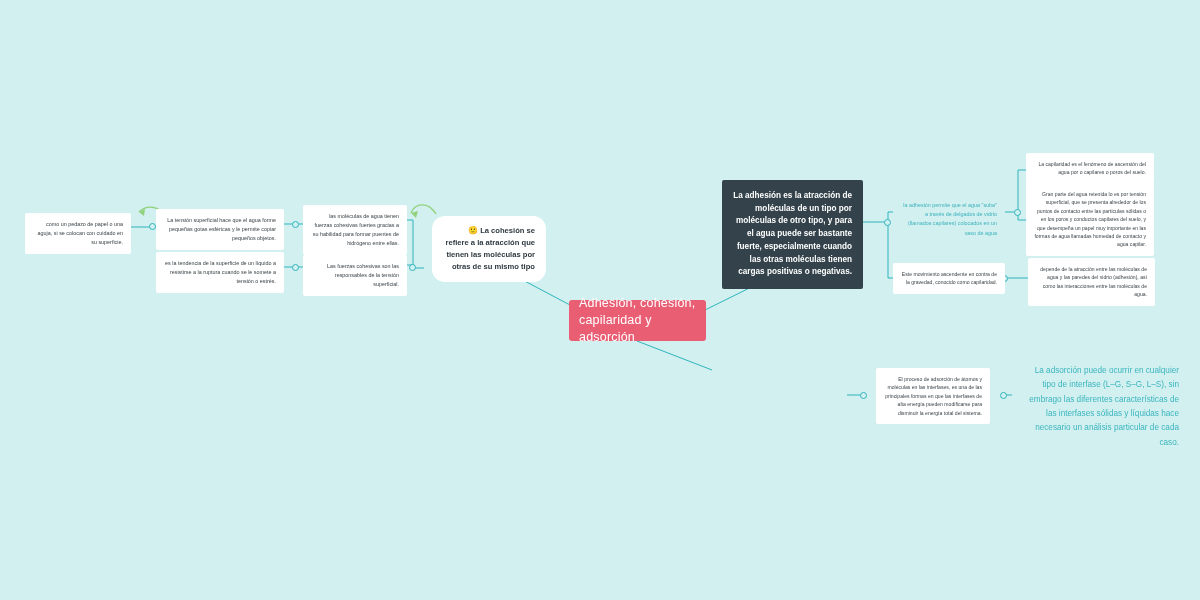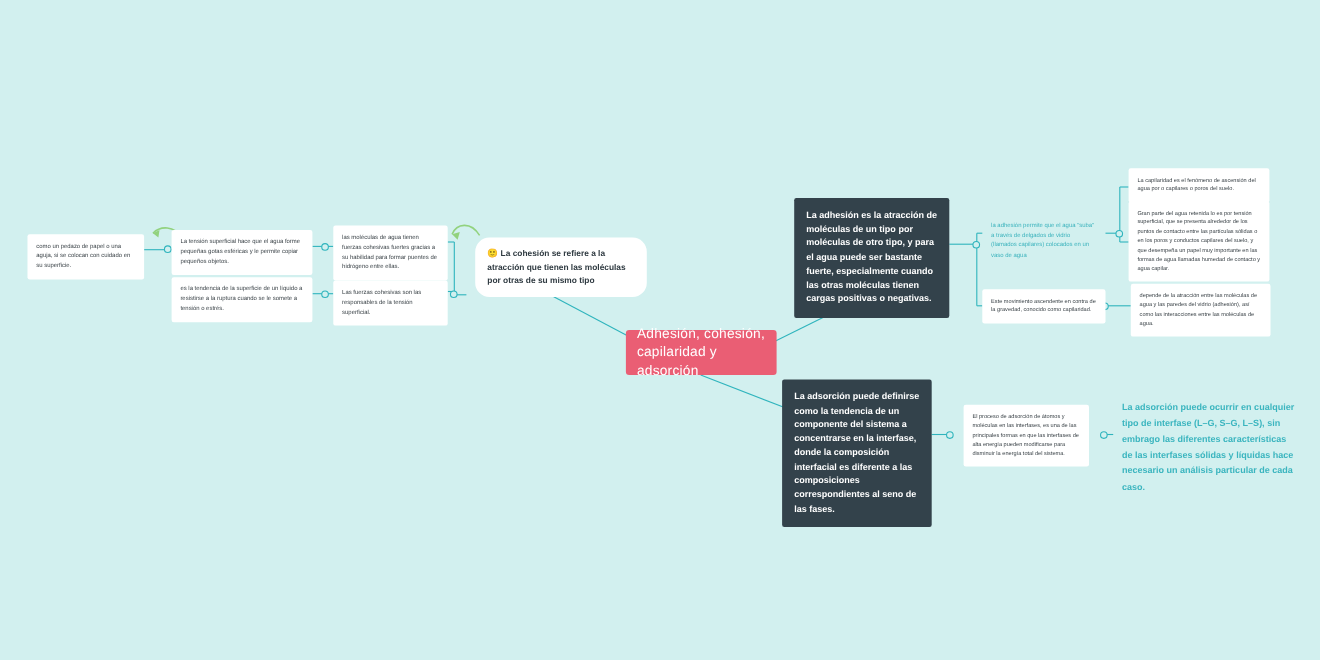--- a/index.html
+++ b/index.html
@@ -6,21 +6,21 @@
   body{
     width:1200px;height:600px;
     background:#d2f0ef;
     font-family:"Liberation Sans", sans-serif;
     overflow:hidden;
     position:relative;
   }
   #canvas{position:absolute;inset:0;width:1200px;height:600px;}
   svg.links{position:absolute;left:0;top:0;width:1200px;height:600px;pointer-events:none;}
 
-  .node{position:absolute;box-sizing:border-box;}
+  .node{position:absolute;box-sizing:border-box;text-align:right;}
 
   
   .root{
     background:#ea5e74;
     color:#ffffff;
     border-radius:3px;
     display:flex;align-items:center;justify-content:center;
     text-align:left;
     font-size:12.5px;
     line-height:1.35;
@@ -63,21 +63,21 @@
   .pill .emoji{font-size:8px;}
 
   
   .teal{
     color:#3cb3bd;
     font-size:5.4px;
     line-height:1.7;
     padding:6px 8px;
     background:transparent;
   }
-  .teal.big{font-size:8.2px;line-height:1.75;color:#3bb5bf;font-weight:bold;}
+  .teal.big{font-size:8.2px;line-height:1.75;color:#3bb5bf;}
 
   .ring{
     position:absolute;width:7px;height:7px;border-radius:50%;
     border:1.3px solid #2fb4bd;background:#d2f0ef;box-sizing:border-box;
   }
 </style>
 </head>
 <body>
 
 <div id="canvas">
@@ -134,21 +134,21 @@
   <div class="ring" style="left:292px;top:264px;"></div>
   <div class="ring" style="left:409px;top:264px;"></div>
   <div class="ring" style="left:884px;top:219px;"></div>
   <div class="ring" style="left:1014px;top:209px;"></div>
   <div class="ring" style="left:1001px;top:275px;"></div>
   <div class="ring" style="left:860px;top:392px;"></div>
   <div class="ring" style="left:1000px;top:392px;"></div>
 
   <div class="node root" style="left:569px;top:300px;width:137px;height:41px;">Adhesión, cohesión, capilaridad y adsorción</div>
 
-  <div class="node pill" style="left:432px;top:216px;width:156px;">
+  <div class="node pill" style="left:432px;top:216px;width:114px;">
     <span class="emoji">🙂</span>
     <span>La cohesión se refiere a la atracción que tienen las moléculas por otras de su mismo tipo</span>
   </div>
 
   <div class="node card" style="left:303px;top:205px;width:104px;">las moléculas de agua tienen fuerzas cohesivas fuertes gracias a su habilidad para formar puentes de hidrógeno entre ellas.</div>
 
   <div class="node card" style="left:303px;top:255px;width:104px;">Las fuerzas cohesivas son las responsables de la tensión superficial.</div>
 
   <div class="node card" style="left:156px;top:209px;width:128px;">La tensión superficial hace que el agua forme pequeñas gotas esféricas y le permite copiar pequeños objetos.</div>
 
@@ -161,19 +161,18 @@
   <div class="node teal" style="left:893px;top:195px;width:112px;">la adhesión permite que el agua "suba" a través de delgados de vidrio (llamados capilares) colocados en un vaso de agua</div>
 
   <div class="node card tiny" style="left:893px;top:263px;width:112px;">Este movimiento ascendente en contra de la gravedad, conocido como capilaridad.</div>
 
   <div class="node card tiny" style="left:1026px;top:153px;width:128px;">La capilaridad es el fenómeno de ascensión del agua por o capilares o poros del suelo.</div>
 
   <div class="node card tiny" style="left:1026px;top:183px;width:128px;">Gran parte del agua retenida lo es por tensión superficial, que se presenta alrededor de los puntos de contacto entre las partículas sólidas o en los poros y conductos capilares del suelo, y que desempeña un papel muy importante en las formas de agua llamadas humedad de contacto y agua capilar.</div>
 
   <div class="node card tiny" style="left:1028px;top:258px;width:127px;">depende de la atracción entre las moléculas de agua y las paredes del vidrio (adhesión), así como las interacciones entre las moléculas de agua.</div>
 
-  <div class="node dark" style="left:711px;top:345px;width:136px;">La adsorción puede definirse como la tendencia de un componente del sistema a concentrarse en la interfase, donde la composición interfacial es diferente a las composiciones correspondientes al seno de las fases.</div>
 
   <div class="node card tiny" style="left:876px;top:368px;width:114px;">El proceso de adsorción de átomos y moléculas en las interfases, es una de las principales formas en que las interfases de alta energía pueden modificarse para disminuir la energía total del sistema.</div>
 
   <div class="node teal big" style="left:1012px;top:358px;width:175px;">La adsorción puede ocurrir en cualquier tipo de interfase (L–G, S–G, L–S), sin embrago las diferentes características de las interfases sólidas y líquidas hace necesario un análisis particular de cada caso.</div>
 
 </div>
 
 </body></html>

